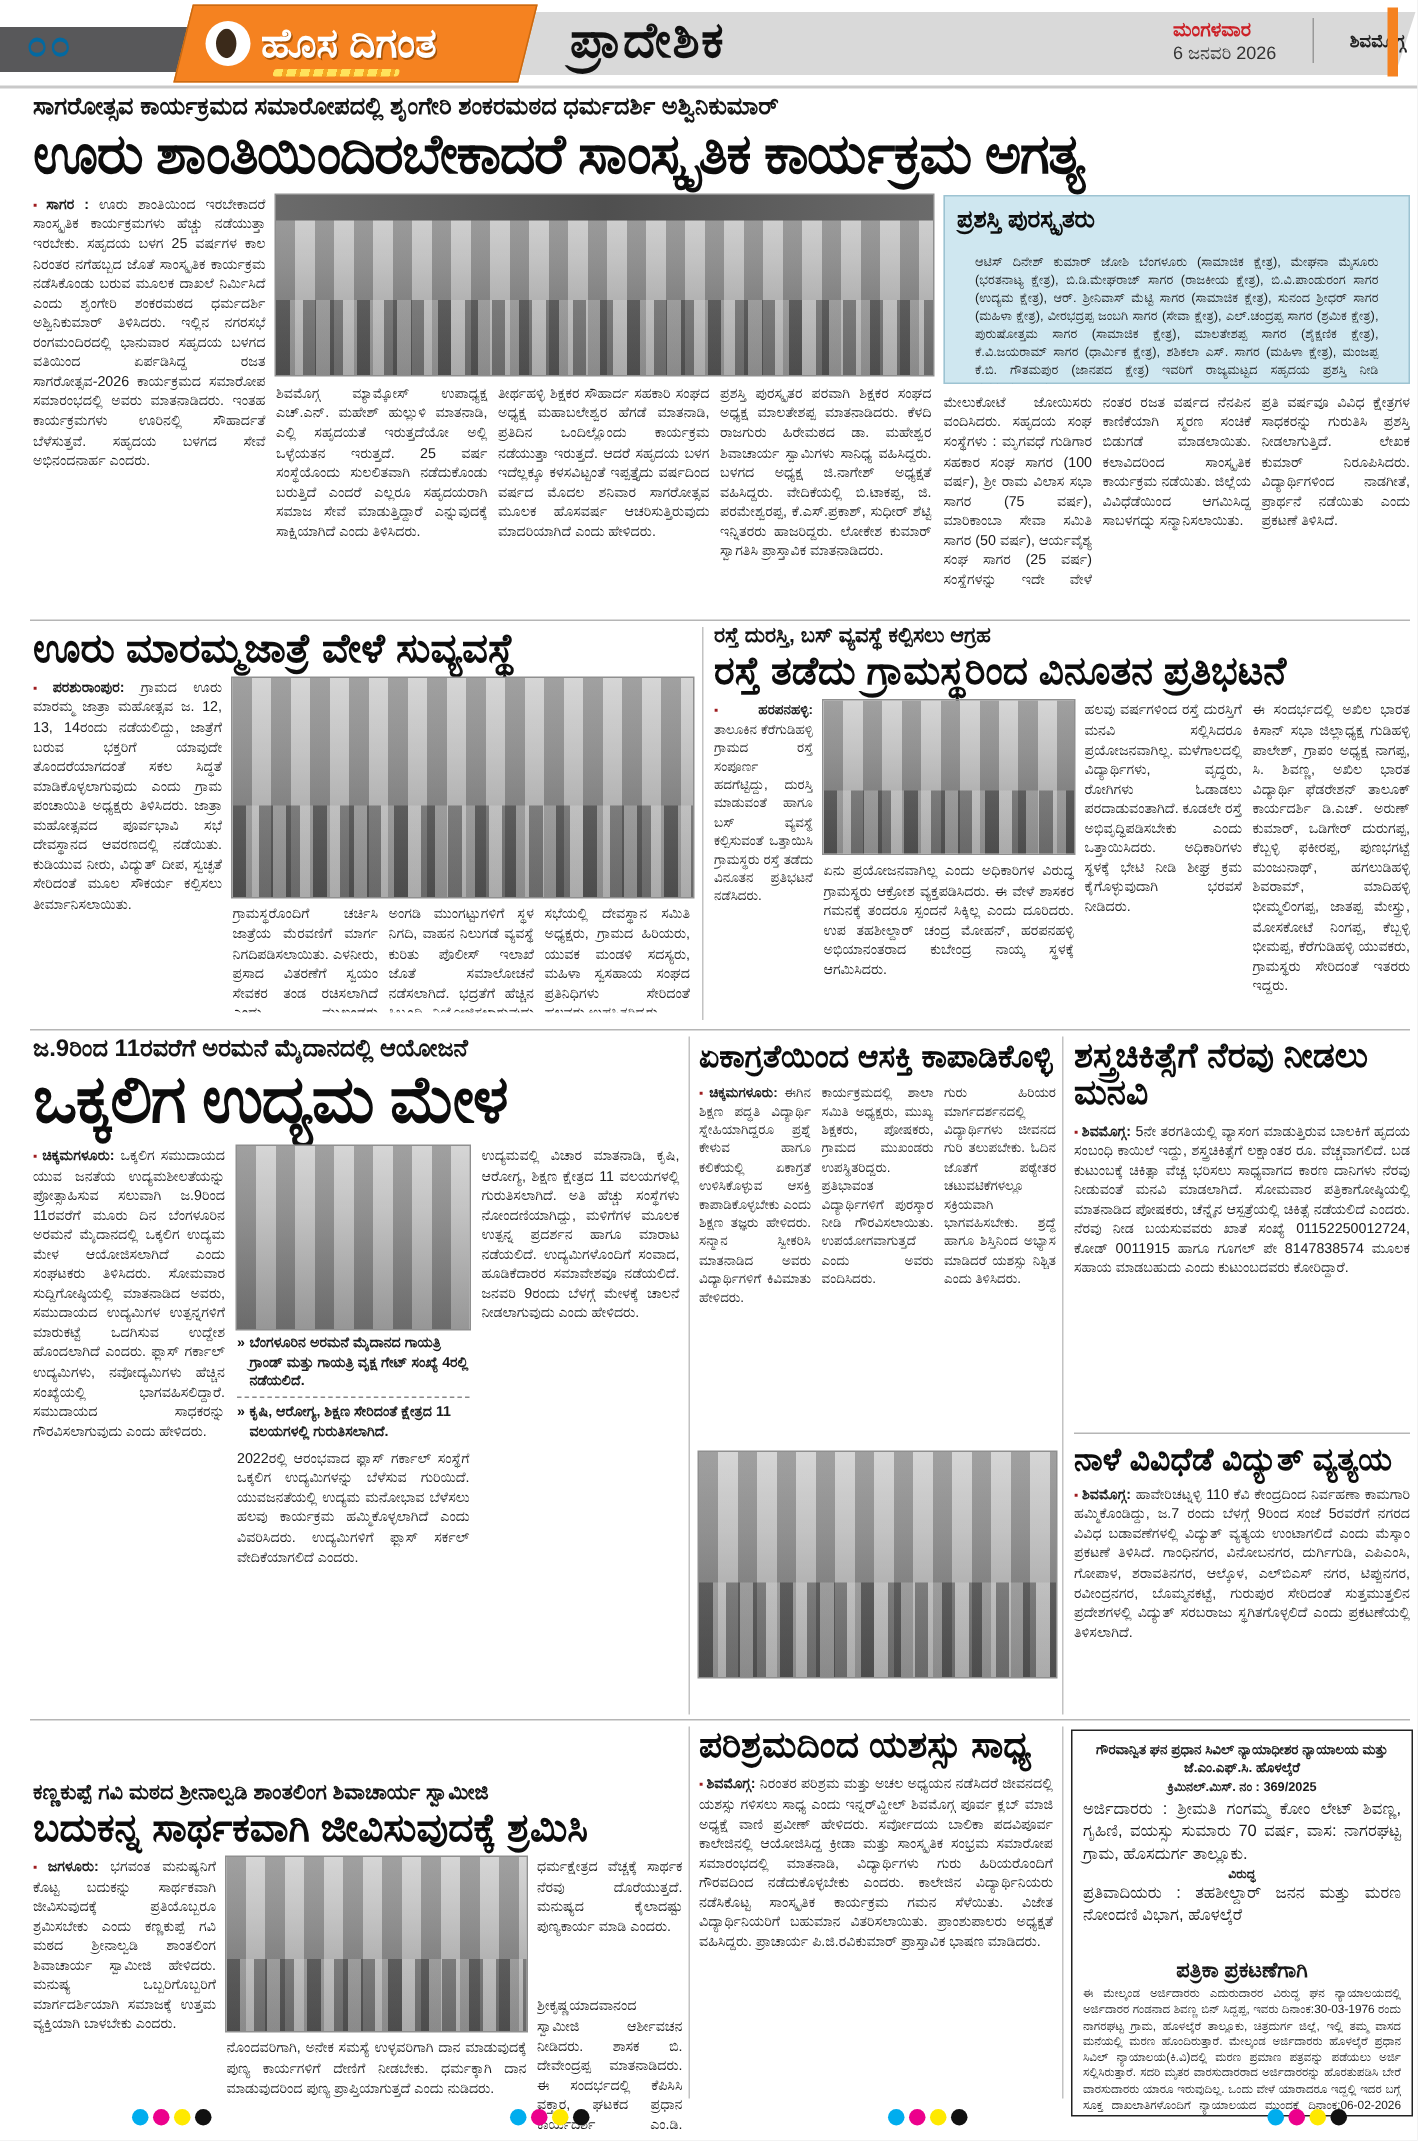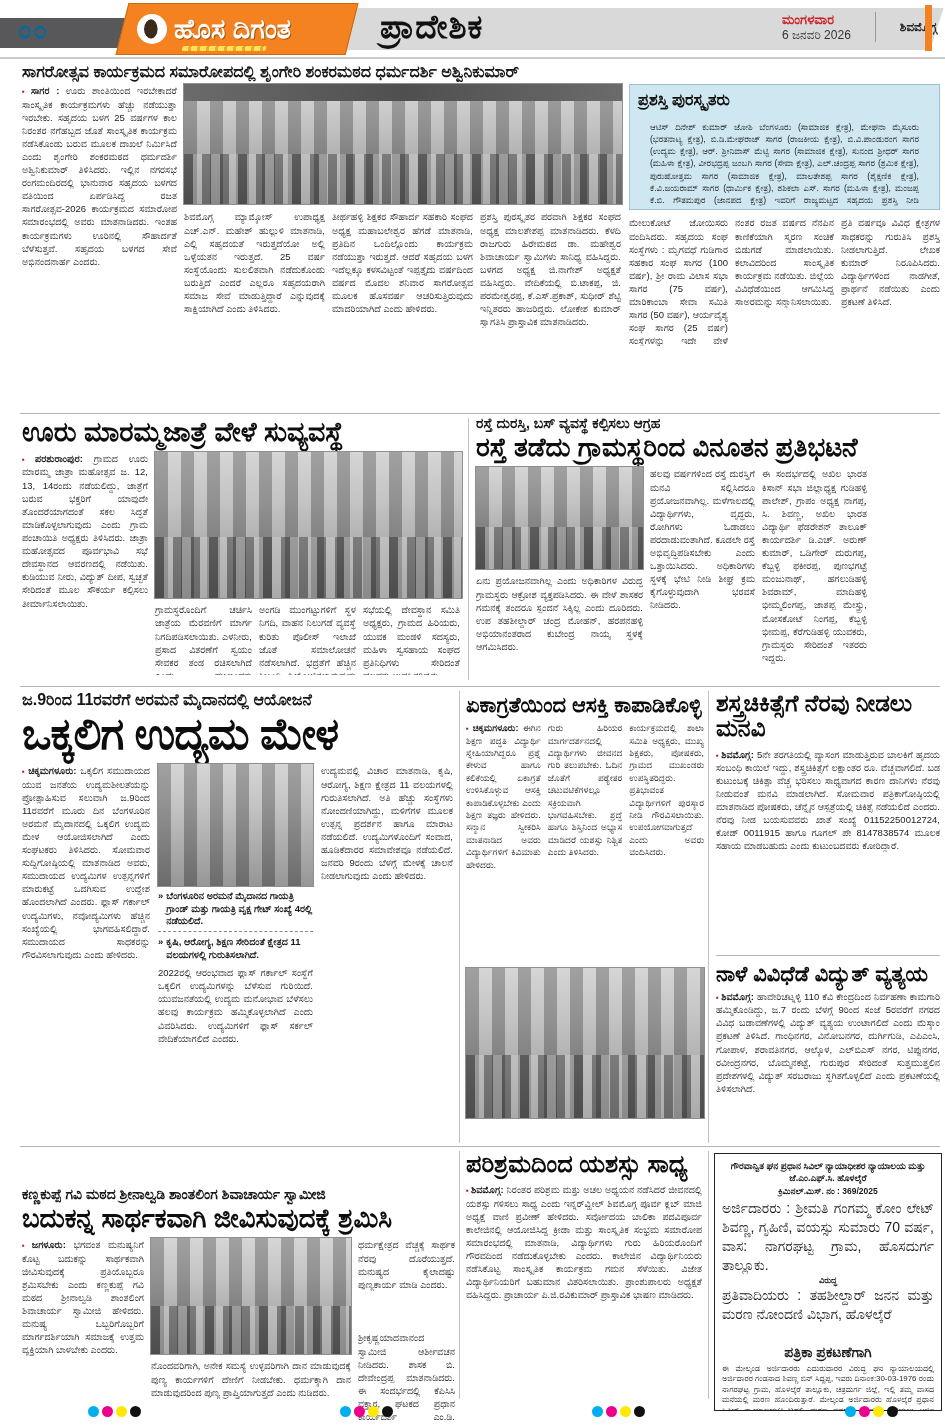--- a/index.html
+++ b/index.html
@@ -54,21 +54,21 @@
   .cap:before{content:"\00BB";color:#111;font-weight:900;}
   .dashsep{border-top:1px dashed #888;margin:4px 0 0 0;}
   .awards{background:#cfe7f0;border:1px solid #9dc3d2;padding:6px 8px;}
   .awards h3{font-size:16px;margin:0 0 3px 0;}
   .awards p{font-size:8.6px;line-height:1.4;text-align:justify;margin:12px;overflow:hidden;}
 
   
   .notice{border:1.5px solid #222;padding:6px 7px;height:244px;overflow:hidden;background:#fff;}
   .notice .c{text-align:center;font-weight:bold;font-size:9px;line-height:1.35;}
   .notice .case{text-align:center;font-weight:bold;font-size:8.5px;margin:2px 0;}
-  .notice .fld{font-size:14px;line-height:1.35;text-align:justify;}
+  .notice .fld{font-size:11px;line-height:1.35;text-align:justify;}
   .notice .body{font-size:7.9px;line-height:1.34;text-align:justify;margin-top:2px;}
   .notice .sigs{display:flex;justify-content:space-between;font-size:7.9px;font-weight:bold;margin-top:4px;line-height:1.5;}
 
   
   .regmark{position:absolute;display:flex;gap:3px;}
   .regmark i{width:11px;height:11px;border-radius:50%;display:block;}
 </style>
 </head>
 <body>
 
@@ -93,20 +93,21 @@
       </div>
       <div class="date-vr"></div>
       <div class="edition">ಶಿವಮೊಗ್ಗ</div>
     </div>
     <div class="orange-bar"></div>
     <div class="header-rule"></div>
   </div>
 
   <section style="position:absolute;left:22px;top:63px;width:918px;">
     <p class="kicker">ಸಾಗರೋತ್ಸವ ಕಾರ್ಯಕ್ರಮದ ಸಮಾರೋಪದಲ್ಲಿ ಶೃಂಗೇರಿ ಶಂಕರಮಠದ ಧರ್ಮದರ್ಶಿ ಅಶ್ವಿನಿಕುಮಾರ್</p>
+    <h1 style="font-size:37px;line-height:1.05;letter-spacing:-1px;margin-bottom:7px;">ಊರು ಶಾಂತಿಯಿಂದಿರಬೇಕಾದರೆ ಸಾಂಸ್ಕೃತಿಕ ಕಾರ್ಯಕ್ರಮ ಅಗತ್ಯ</h1>
     <div class="cols" style="gap:7px;">
       <div class="col" style="width:155px;height:262px;">
         <p class="bodytext"><span class="dl">ಸಾಗರ :</span>
           <span>ಊರು ಶಾಂತಿಯಿಂದ ಇರಬೇಕಾದರೆ ಸಾಂಸ್ಕೃತಿಕ ಕಾರ್ಯಕ್ರಮಗಳು ಹೆಚ್ಚು ನಡೆಯುತ್ತಾ ಇರಬೇಕು. ಸಹೃದಯ ಬಳಗ 25 ವರ್ಷಗಳ ಕಾಲ ನಿರಂತರ ನಗೆಹಬ್ಬದ ಜೊತೆ ಸಾಂಸ್ಕೃತಿಕ ಕಾರ್ಯಕ್ರಮ ನಡೆಸಿಕೊಂಡು ಬರುವ ಮೂಲಕ ದಾಖಲೆ ನಿರ್ಮಿಸಿದೆ ಎಂದು ಶೃಂಗೇರಿ ಶಂಕರಮಠದ ಧರ್ಮದರ್ಶಿ ಅಶ್ವಿನಿಕುಮಾರ್ ತಿಳಿಸಿದರು. ಇಲ್ಲಿನ ನಗರಸಭೆ ರಂಗಮಂದಿರದಲ್ಲಿ ಭಾನುವಾರ ಸಹೃದಯ ಬಳಗದ ವತಿಯಿಂದ ಏರ್ಪಡಿಸಿದ್ದ ರಜತ ಸಾಗರೋತ್ಸವ-2026 ಕಾರ್ಯಕ್ರಮದ ಸಮಾರೋಪ ಸಮಾರಂಭದಲ್ಲಿ ಅವರು ಮಾತನಾಡಿದರು. ಇಂತಹ ಕಾರ್ಯಕ್ರಮಗಳು ಊರಿನಲ್ಲಿ ಸೌಹಾರ್ದತೆ ಬೆಳೆಸುತ್ತವೆ. ಸಹೃದಯ ಬಳಗದ ಸೇವೆ ಅಭಿನಂದನಾರ್ಹ ಎಂದರು.</span></p>
       </div>
       <div style="width:438px;">
         <div class="photo banner crowd" style="width:438px;height:120px;"></div>
         <div class="cols" style="gap:7px;margin-top:6px;">
           <div class="col" style="width:141px;height:134px;">
             <p class="bodytext">ಶಿವಮೊಗ್ಗ ಮ್ಯಾಮ್ಕೋಸ್ ಉಪಾಧ್ಯಕ್ಷ ಎಚ್.ಎನ್. ಮಹೇಶ್ ಹುಲ್ಲುಳಿ ಮಾತನಾಡಿ, ಎಲ್ಲಿ ಸಹೃದಯತೆ ಇರುತ್ತದೆಯೋ ಅಲ್ಲಿ ಒಳ್ಳೆಯತನ ಇರುತ್ತದೆ. 25 ವರ್ಷ ಸಂಸ್ಥೆಯೊಂದು ಸುಲಲಿತವಾಗಿ ನಡೆದುಕೊಂಡು ಬರುತ್ತಿದೆ ಎಂದರೆ ಎಲ್ಲರೂ ಸಹೃದಯರಾಗಿ ಸಮಾಜ ಸೇವೆ ಮಾಡುತ್ತಿದ್ದಾರೆ ಎನ್ನುವುದಕ್ಕೆ ಸಾಕ್ಷಿಯಾಗಿದೆ ಎಂದು ತಿಳಿಸಿದರು.</p>
@@ -122,21 +123,21 @@
       <div style="width:311px;">
         <div class="awards" style="height:112px;">
           <h3>ಪ್ರಶಸ್ತಿ ಪುರಸ್ಕೃತರು</h3>
           <p style="height:88px;">ಆಟಿಸ್ ದಿನೇಶ್ ಕುಮಾರ್ ಜೋಶಿ ಬೆಂಗಳೂರು (ಸಾಮಾಜಿಕ ಕ್ಷೇತ್ರ), ಮೇಘನಾ ಮೈಸೂರು (ಭರತನಾಟ್ಯ ಕ್ಷೇತ್ರ), ಬಿ.ಡಿ.ಮೇಘರಾಜ್ ಸಾಗರ (ರಾಜಕೀಯ ಕ್ಷೇತ್ರ), ಬಿ.ವಿ.ಪಾಂಡುರಂಗ ಸಾಗರ (ಉದ್ಯಮ ಕ್ಷೇತ್ರ), ಆರ್. ಶ್ರೀನಿವಾಸ್ ಮೆಟ್ಟಿ ಸಾಗರ (ಸಾಮಾಜಿಕ ಕ್ಷೇತ್ರ), ಸುನಂದ ಶ್ರೀಧರ್ ಸಾಗರ (ಮಹಿಳಾ ಕ್ಷೇತ್ರ), ವೀರಭದ್ರಪ್ಪ ಜಂಬಗಿ ಸಾಗರ (ಸೇವಾ ಕ್ಷೇತ್ರ), ಎಲ್.ಚಂದ್ರಪ್ಪ ಸಾಗರ (ಶ್ರಮಿಕ ಕ್ಷೇತ್ರ), ಪುರುಷೋತ್ತಮ ಸಾಗರ (ಸಾಮಾಜಿಕ ಕ್ಷೇತ್ರ), ಮಾಲತೇಶಪ್ಪ ಸಾಗರ (ಶೈಕ್ಷಣಿಕ ಕ್ಷೇತ್ರ), ಕೆ.ವಿ.ಜಯರಾಮ್ ಸಾಗರ (ಧಾರ್ಮಿಕ ಕ್ಷೇತ್ರ), ಶಶಿಕಲಾ ಎಸ್. ಸಾಗರ (ಮಹಿಳಾ ಕ್ಷೇತ್ರ), ಮಂಜಪ್ಪ ಕೆ.ಬಿ. ಗೌತಮಪುರ (ಜಾನಪದ ಕ್ಷೇತ್ರ) ಇವರಿಗೆ ರಾಜ್ಯಮಟ್ಟದ ಸಹೃದಯ ಪ್ರಶಸ್ತಿ ನೀಡಿ ಪುರಸ್ಕರಿಸಲಾಯಿತು.</p>
         </div>
         <div class="cols" style="gap:7px;margin-top:6px;">
           <div class="col" style="width:99px;height:130px;">
             <p class="bodytext">ಮೇಲುಕೋಟೆ ಜೋಯಿಸರು ವಂದಿಸಿದರು. ಸಹೃದಯ ಸಂಘ ಸಂಸ್ಥೆಗಳು : ಮೃಗವಧೆ ಗುಡಿಗಾರ ಸಹಕಾರ ಸಂಘ ಸಾಗರ (100 ವರ್ಷ), ಶ್ರೀ ರಾಮ ವಿಲಾಸ ಸಭಾ ಸಾಗರ (75 ವರ್ಷ), ಮಾರಿಕಾಂಬಾ ಸೇವಾ ಸಮಿತಿ ಸಾಗರ (50 ವರ್ಷ), ಆರ್ಯವೈಶ್ಯ ಸಂಘ ಸಾಗರ (25 ವರ್ಷ) ಸಂಸ್ಥೆಗಳನ್ನು ಇದೇ ವೇಳೆ ಗೌರವಿಸಲಾಯಿತು.</p>
           </div>
           <div class="col" style="width:99px;height:130px;">
-            <p class="bodytext">ನಂತರ ರಜತ ವರ್ಷದ ನೆನಪಿನ ಕಾಣಿಕೆಯಾಗಿ ಸ್ಮರಣ ಸಂಚಿಕೆ ಬಿಡುಗಡೆ ಮಾಡಲಾಯಿತು. ಕಲಾವಿದರಿಂದ ಸಾಂಸ್ಕೃತಿಕ ಕಾರ್ಯಕ್ರಮ ನಡೆಯಿತು. ಜಿಲ್ಲೆಯ ವಿವಿಧೆಡೆಯಿಂದ ಆಗಮಿಸಿದ್ದ ಸಾಅರಮನ್ನು ಸನ್ಮಾನಿಸಲಾಯಿತು.</p>
+            <p class="bodytext">ನಂತರ ರಜತ ವರ್ಷದ ನೆನಪಿನ ಕಾಣಿಕೆಯಾಗಿ ಸ್ಮರಣ ಸಂಚಿಕೆ ಬಿಡುಗಡೆ ಮಾಡಲಾಯಿತು. ಕಲಾವಿದರಿಂದ ಸಾಂಸ್ಕೃತಿಕ ಕಾರ್ಯಕ್ರಮ ನಡೆಯಿತು. ಜಿಲ್ಲೆಯ ವಿವಿಧೆಡೆಯಿಂದ ಆಗಮಿಸಿದ್ದ ಸಾಬಳಗದ್ನು ಸನ್ಮಾನಿಸಲಾಯಿತು.</p>
           </div>
           <div class="col" style="width:99px;height:130px;">
             <p class="bodytext">ಪ್ರತಿ ವರ್ಷವೂ ವಿವಿಧ ಕ್ಷೇತ್ರಗಳ ಸಾಧಕರನ್ನು ಗುರುತಿಸಿ ಪ್ರಶಸ್ತಿ ನೀಡಲಾಗುತ್ತಿದೆ. ಲೇಖಕ ಕುಮಾರ್ ನಿರೂಪಿಸಿದರು. ವಿದ್ಯಾರ್ಥಿಗಳಿಂದ ನಾಡಗೀತೆ, ಪ್ರಾರ್ಥನೆ ನಡೆಯಿತು ಎಂದು ಪ್ರಕಟಣೆ ತಿಳಿಸಿದೆ.</p>
           </div>
         </div>
       </div>
     </div>
   </section>
 
   <div class="hr" style="left:20px;top:413px;width:920px;"></div>
@@ -164,20 +165,24 @@
       </div>
     </div>
   </section>
 
   <div class="vr" style="left:468px;top:418px;height:262px;"></div>
 
   <section style="position:absolute;left:476px;top:415px;width:464px;">
     <p class="kicker sm">ರಸ್ತೆ ದುರಸ್ತಿ, ಬಸ್ ವ್ಯವಸ್ಥೆ ಕಲ್ಪಿಸಲು ಆಗ್ರಹ</p>
     <h2 style="font-size:26px;line-height:1.05;margin-bottom:6px;">ರಸ್ತೆ ತಡೆದು ಗ್ರಾಮಸ್ಥರಿಂದ ವಿನೂತನ ಪ್ರತಿಭಟನೆ</h2>
     <div class="cols" style="gap:7px;">
+      <div class="col" style="width:66px;height:208px;">
+        <p class="bodytext" style="font-size:9px;"><span class="dl">ಹರಪನಹಳ್ಳಿ:</span>
+          <span>ತಾಲೂಕಿನ ಕೆರೆಗುಡಿಹಳ್ಳಿ ಗ್ರಾಮದ ರಸ್ತೆ ಸಂಪೂರ್ಣ ಹದಗೆಟ್ಟಿದ್ದು, ದುರಸ್ತಿ ಮಾಡುವಂತೆ ಹಾಗೂ ಬಸ್ ವ್ಯವಸ್ಥೆ ಕಲ್ಪಿಸುವಂತೆ ಒತ್ತಾಯಿಸಿ ಗ್ರಾಮಸ್ಥರು ರಸ್ತೆ ತಡೆದು ವಿನೂತನ ಪ್ರತಿಭಟನೆ ನಡೆಸಿದರು.</span></p>
+      </div>
       <div style="width:167px;">
         <div class="photo crowd" style="width:167px;height:102px;"></div>
         <div class="col" style="height:101px;margin-top:5px;">
           <p class="bodytext">ಏನು ಪ್ರಯೋಜನವಾಗಿಲ್ಲ ಎಂದು ಅಧಿಕಾರಿಗಳ ವಿರುದ್ಧ ಗ್ರಾಮಸ್ಥರು ಆಕ್ರೋಶ ವ್ಯಕ್ತಪಡಿಸಿದರು. ಈ ವೇಳೆ ಶಾಸಕರ ಗಮನಕ್ಕೆ ತಂದರೂ ಸ್ಪಂದನೆ ಸಿಕ್ಕಿಲ್ಲ ಎಂದು ದೂರಿದರು. ಉಪ ತಹಶೀಲ್ದಾರ್ ಚಂದ್ರ ಮೋಹನ್, ಹರಪನಹಳ್ಳಿ ಅಭಿಯಾನಂತರಾದ ಕುಬೇಂದ್ರ ನಾಯ್ಕ ಸ್ಥಳಕ್ಕೆ ಆಗಮಿಸಿದರು.</p>
         </div>
       </div>
       <div class="col" style="width:105px;height:208px;">
         <p class="bodytext">ಹಲವು ವರ್ಷಗಳಿಂದ ರಸ್ತೆ ದುರಸ್ತಿಗೆ ಮನವಿ ಸಲ್ಲಿಸಿದರೂ ಪ್ರಯೋಜನವಾಗಿಲ್ಲ. ಮಳೆಗಾಲದಲ್ಲಿ ವಿದ್ಯಾರ್ಥಿಗಳು, ವೃದ್ಧರು, ರೋಗಿಗಳು ಓಡಾಡಲು ಪರದಾಡುವಂತಾಗಿದೆ. ಕೂಡಲೇ ರಸ್ತೆ ಅಭಿವೃದ್ಧಿಪಡಿಸಬೇಕು ಎಂದು ಒತ್ತಾಯಿಸಿದರು. ಅಧಿಕಾರಿಗಳು ಸ್ಥಳಕ್ಕೆ ಭೇಟಿ ನೀಡಿ ಶೀಘ್ರ ಕ್ರಮ ಕೈಗೊಳ್ಳುವುದಾಗಿ ಭರವಸೆ ನೀಡಿದರು.</p>
       </div>
       <div class="col" style="width:105px;height:208px;">
@@ -218,24 +223,24 @@
   <div class="vr" style="left:459px;top:691px;height:452px;"></div>
 
   <section style="position:absolute;left:466px;top:693px;width:238px;">
     <h2 style="font-size:21px;line-height:1.1;margin-bottom:6px;">ಏಕಾಗ್ರತೆಯಿಂದ ಆಸಕ್ತಿ ಕಾಪಾಡಿಕೊಳ್ಳಿ</h2>
     <div class="cols" style="gap:7px;">
       <div class="col" style="width:75px;height:240px;">
         <p class="bodytext" style="font-size:9px;"><span class="dl">ಚಿಕ್ಕಮಗಳೂರು:</span>
           <span>ಈಗಿನ ಶಿಕ್ಷಣ ಪದ್ಧತಿ ವಿದ್ಯಾರ್ಥಿ ಸ್ನೇಹಿಯಾಗಿದ್ದರೂ ಪ್ರಶ್ನೆ ಕೇಳುವ ಹಾಗೂ ಕಲಿಕೆಯಲ್ಲಿ ಏಕಾಗ್ರತೆ ಉಳಿಸಿಕೊಳ್ಳುವ ಆಸಕ್ತಿ ಕಾಪಾಡಿಕೊಳ್ಳಬೇಕು ಎಂದು ಶಿಕ್ಷಣ ತಜ್ಞರು ಹೇಳಿದರು. ಸನ್ಮಾನ ಸ್ವೀಕರಿಸಿ ಮಾತನಾಡಿದ ಅವರು ವಿದ್ಯಾರ್ಥಿಗಳಿಗೆ ಕಿವಿಮಾತು ಹೇಳಿದರು.</span></p>
       </div>
       <div class="col" style="width:75px;height:240px;">
+        <p class="bodytext" style="font-size:9px;">ಕಾರ್ಯಕ್ರಮದಲ್ಲಿ ಶಾಲಾ ಸಮಿತಿ ಅಧ್ಯಕ್ಷರು, ಮುಖ್ಯ ಶಿಕ್ಷಕರು, ಪೋಷಕರು, ಗ್ರಾಮದ ಮುಖಂಡರು ಉಪಸ್ಥಿತರಿದ್ದರು. ಪ್ರತಿಭಾವಂತ ವಿದ್ಯಾರ್ಥಿಗಳಿಗೆ ಪುರಸ್ಕಾರ ನೀಡಿ ಗೌರವಿಸಲಾಯಿತು. ಉಪಯೋಗವಾಗುತ್ತದೆ ಎಂದು ಅವರು ವಂದಿಸಿದರು.</p>
+      </div>
+      <div class="col" style="width:75px;height:240px;">
         <p class="bodytext" style="font-size:9px;">ಗುರು ಹಿರಿಯರ ಮಾರ್ಗದರ್ಶನದಲ್ಲಿ ವಿದ್ಯಾರ್ಥಿಗಳು ಜೀವನದ ಗುರಿ ತಲುಪಬೇಕು. ಓದಿನ ಜೊತೆಗೆ ಪಠ್ಯೇತರ ಚಟುವಟಿಕೆಗಳಲ್ಲೂ ಸಕ್ರಿಯವಾಗಿ ಭಾಗವಹಿಸಬೇಕು. ಶ್ರದ್ಧೆ ಹಾಗೂ ಶಿಸ್ತಿನಿಂದ ಅಭ್ಯಾಸ ಮಾಡಿದರೆ ಯಶಸ್ಸು ನಿಶ್ಚಿತ ಎಂದು ತಿಳಿಸಿದರು.</p>
-      </div>
-      <div class="col" style="width:75px;height:240px;">
-        <p class="bodytext" style="font-size:9px;">ಕಾರ್ಯಕ್ರಮದಲ್ಲಿ ಶಾಲಾ ಸಮಿತಿ ಅಧ್ಯಕ್ಷರು, ಮುಖ್ಯ ಶಿಕ್ಷಕರು, ಪೋಷಕರು, ಗ್ರಾಮದ ಮುಖಂಡರು ಉಪಸ್ಥಿತರಿದ್ದರು. ಪ್ರತಿಭಾವಂತ ವಿದ್ಯಾರ್ಥಿಗಳಿಗೆ ಪುರಸ್ಕಾರ ನೀಡಿ ಗೌರವಿಸಲಾಯಿತು. ಉಪಯೋಗವಾಗುತ್ತದೆ ಎಂದು ಅವರು ವಂದಿಸಿದರು.</p>
       </div>
     </div>
     <div class="photo crowd" style="width:238px;height:150px;margin-top:6px;"></div>
   </section>
 
   <div class="vr" style="left:708px;top:691px;height:452px;"></div>
 
   <section style="position:absolute;left:716px;top:691px;width:224px;">
     <h2 style="font-size:23px;line-height:1.1;margin-bottom:6px;">ಶಸ್ತ್ರಚಿಕಿತ್ಸೆಗೆ ನೆರವು ನೀಡಲು ಮನವಿ</h2>
     <div class="col" style="height:192px;">

